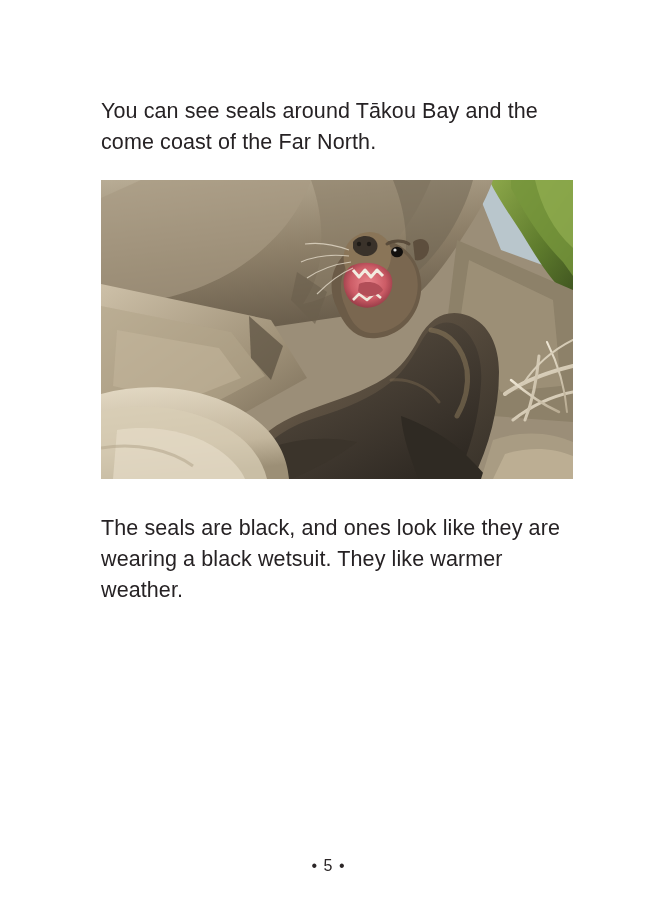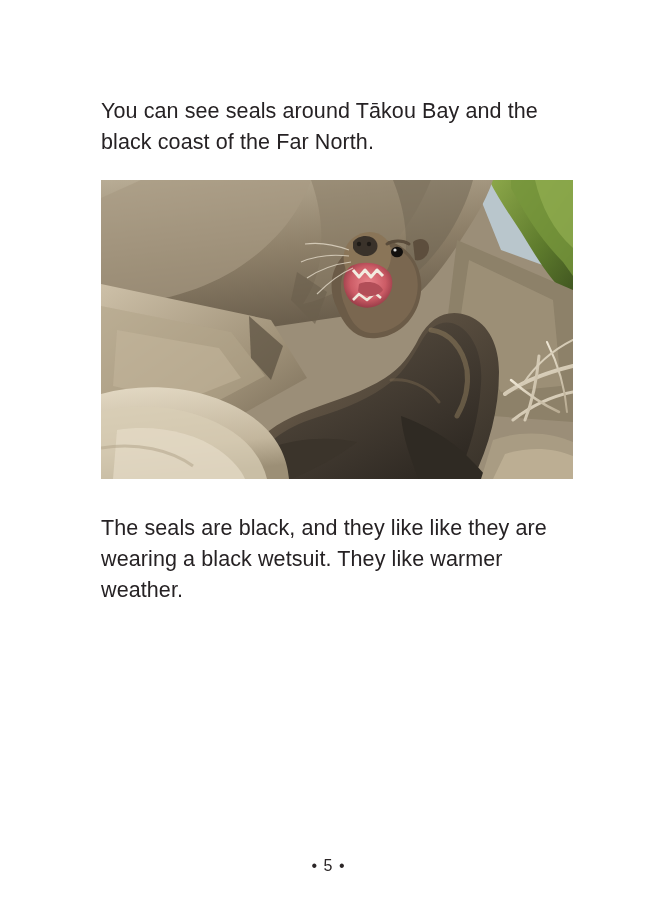--- a/index.html
+++ b/index.html
@@ -59,21 +59,21 @@
     letter-spacing: 1px;
   }
 </style>
 </head>
 <body>
 
 <div class="page">
 
   <div class="content">
 
-    <p class="para">You can see seals around Tākou Bay and the black coast of the Far North.</p>
+    <p class="para">You can see seals around Tākou Bay and the come coast of the Far North.</p>
 
     <div class="figure">
       <svg width="472" height="299" viewBox="0 0 472 299" xmlns="http://www.w3.org/2000/svg" aria-hidden="true">
         <defs>
           <linearGradient id="rockTop" x1="0" y1="0" x2="0.3" y2="1">
             <stop offset="0%" stop-color="#b8ac95"></stop>
             <stop offset="55%" stop-color="#8e8069"></stop>
             <stop offset="100%" stop-color="#6b5f4d"></stop>
           </linearGradient>
           <linearGradient id="rockLeft" x1="0" y1="0" x2="1" y2="1">
@@ -187,20 +187,20 @@
         <path d="M0,214 C50,200 110,208 150,236 C176,254 186,276 188,299 L0,299 Z" fill="url(#rockBottom)"></path>
         <path d="M0,232 C44,220 96,228 132,252 C152,266 162,282 166,299 L0,299 Z" fill="#d8cdb6" opacity="0.75"></path>
         <path d="M16,250 C54,244 92,252 118,270 C132,280 140,290 144,299 L12,299 Z" fill="#e6dcc7" opacity="0.7"></path>
         <path d="M0,268 C36,262 70,270 92,286" stroke="#b6a98f" stroke-width="3" fill="none" opacity="0.6"></path>
 
         <path d="M392,260 C420,250 450,252 472,262 L472,299 L380,299 Z" fill="#a99c83"></path>
         <path d="M404,274 C430,266 452,268 472,276 L472,299 L392,299 Z" fill="#c0b397" opacity="0.8"></path>
       </svg>
     </div>
 
-    <p class="para">The seals are black, and they like like they are wearing a black wetsuit. They like warmer weather.</p>
+    <p class="para">The seals are black, and ones look like they are wearing a black wetsuit. They like warmer weather.</p>
 
 
   </div>
 
   <div class="folio">• 5 •</div>
 
 </div>
 
 </body></html>

